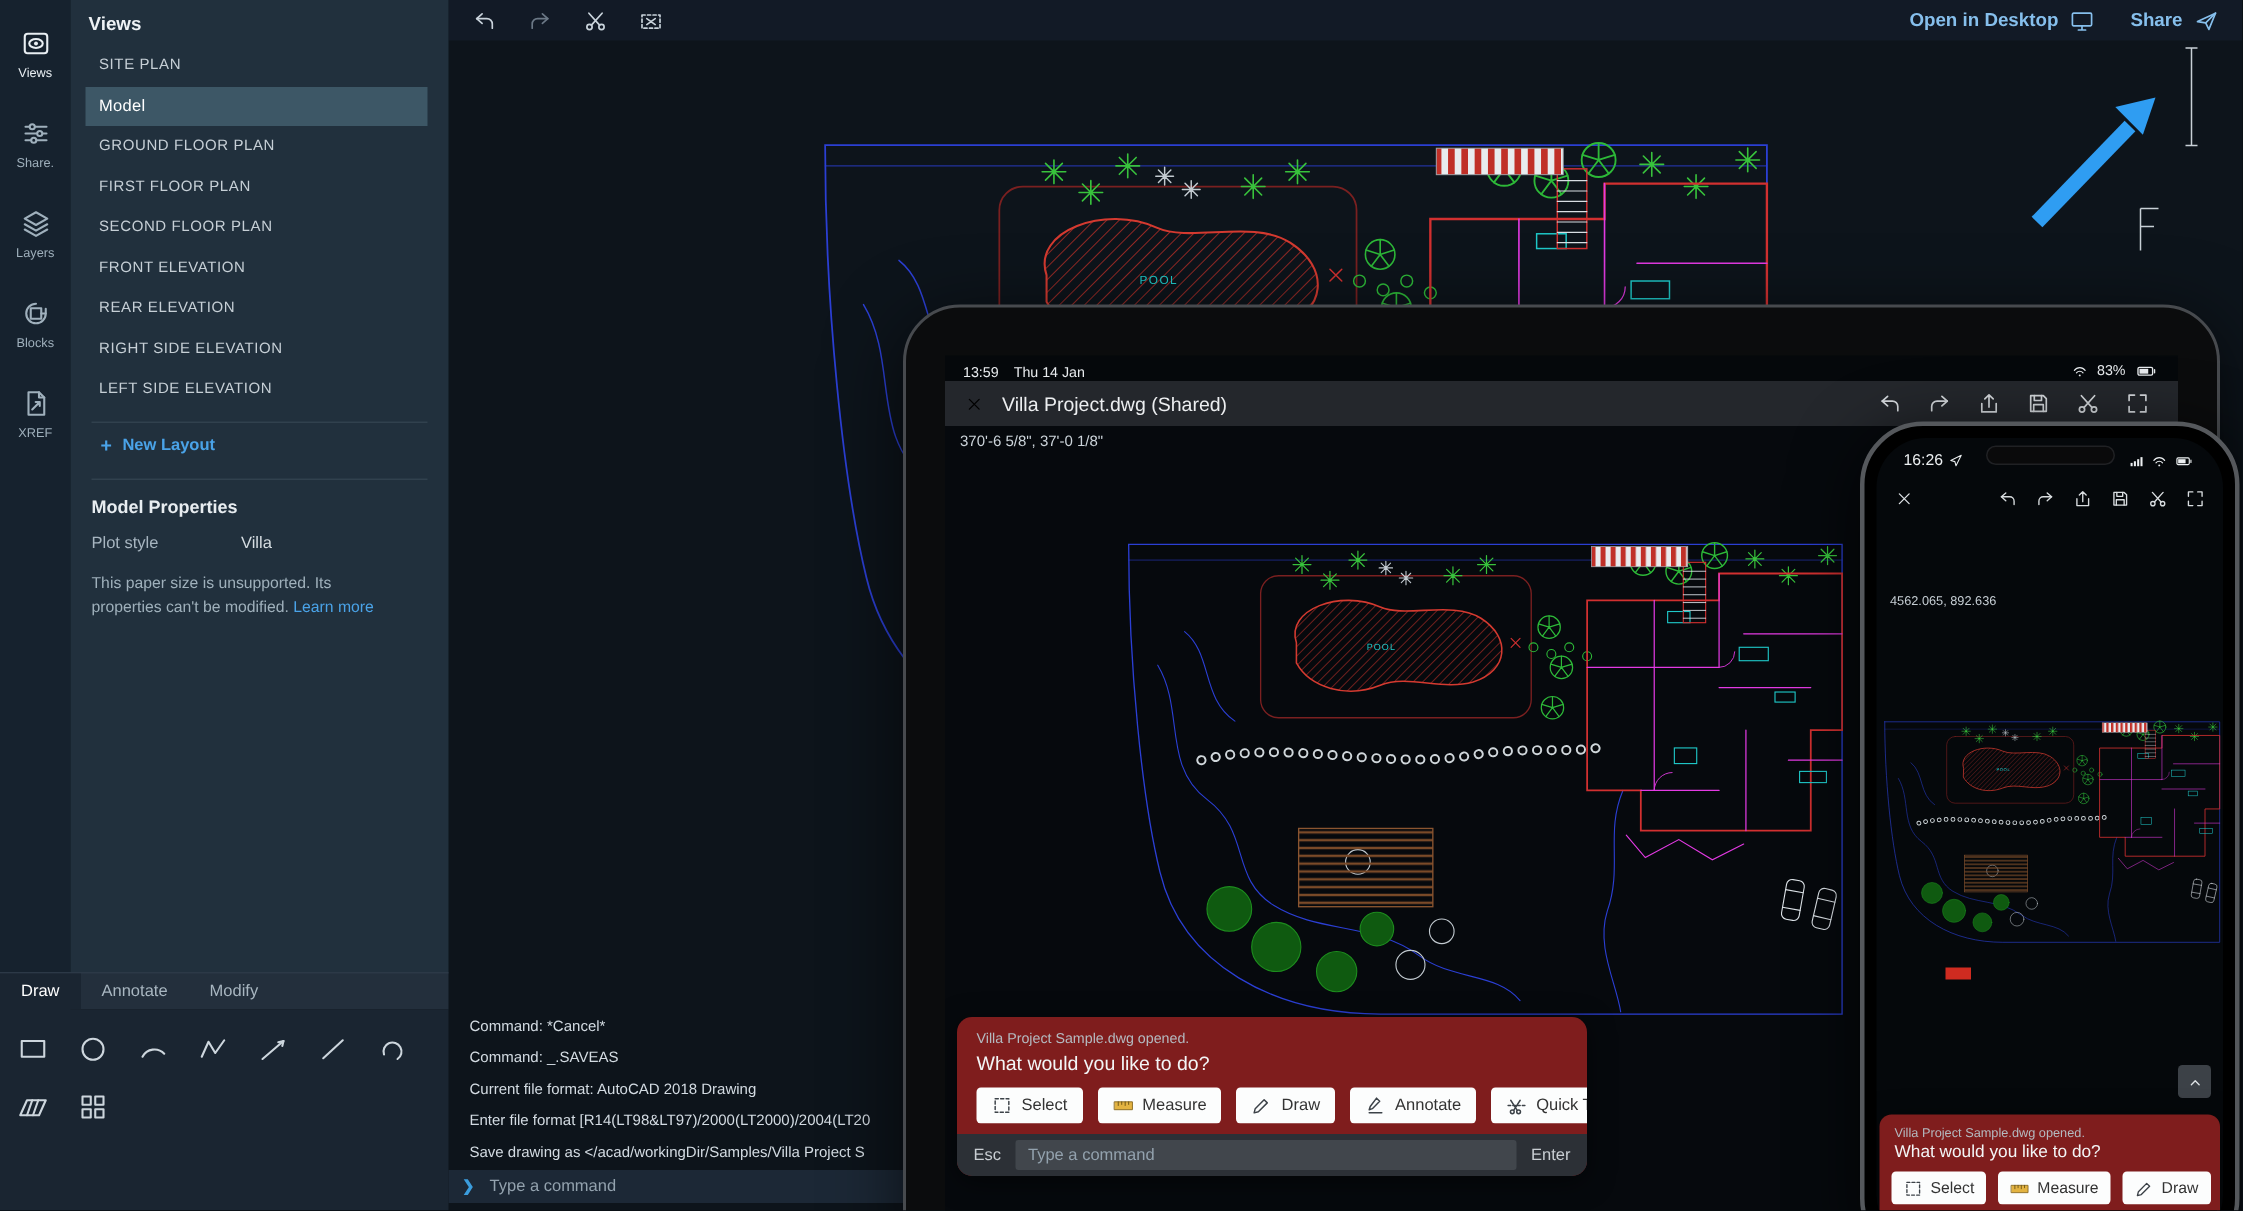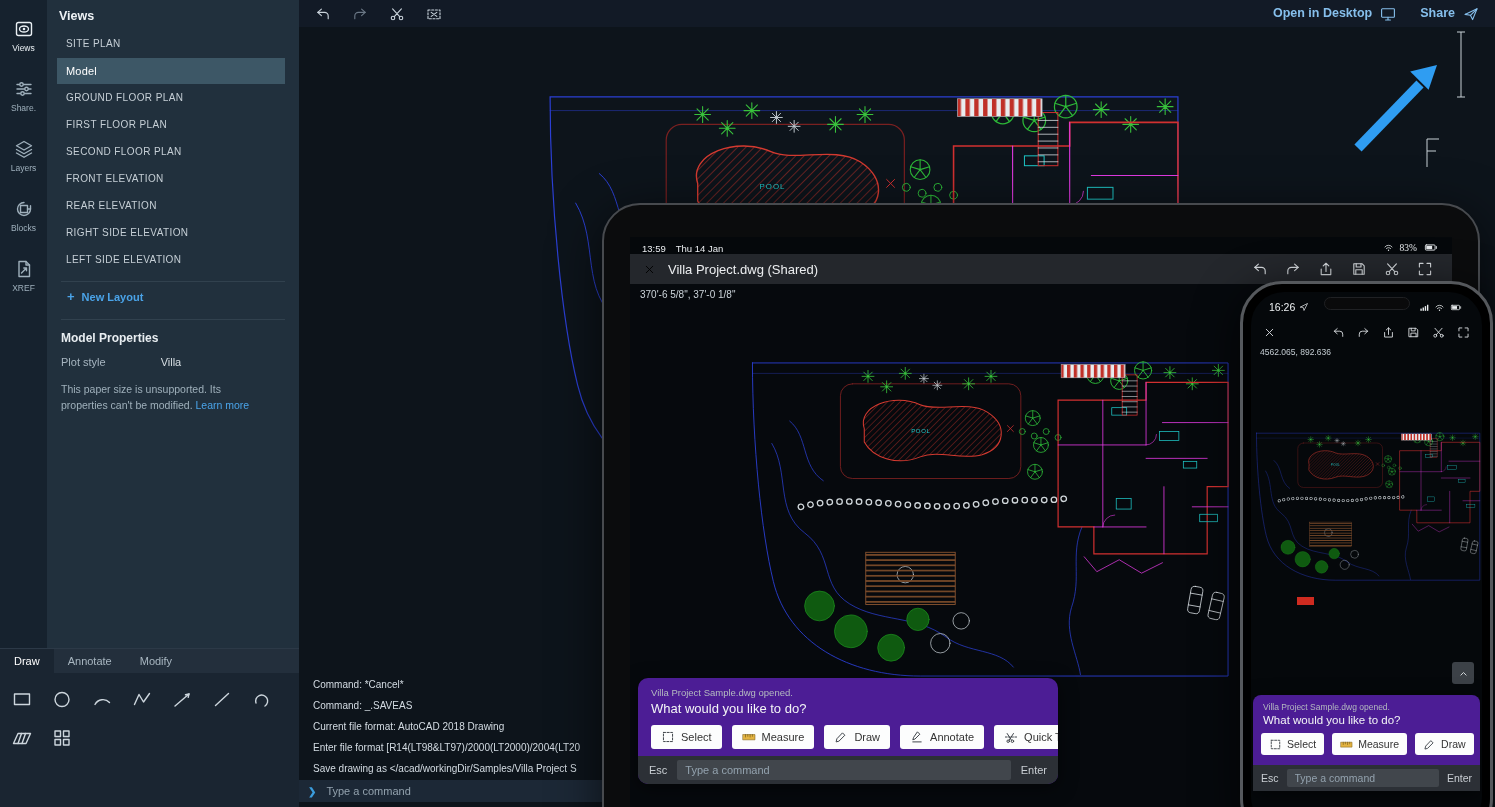--- a/index.html
+++ b/index.html
@@ -74,30 +74,30 @@
   .arrow-svg{position:absolute;left:1340px;top:48px;width:112px;height:112px;z-index:2;}
 
   
   .tablet{position:absolute;left:602px;top:203px;width:878px;height:650px;background:#0b0c0d;
           border:2px solid #474a4e;border-radius:38px;z-index:3;padding:32px 26px;
           box-shadow:0 12px 50px rgba(0,0,0,.65);}
   .t-screen{width:100%;height:100%;background:#05080b;position:relative;overflow:hidden;
             display:flex;flex-direction:column;}
   .t-status{height:17px;display:flex;justify-content:space-between;align-items:flex-end;
             padding:2px 12px 0;color:#e8ebee;font-size:9.5px;}
-  .t-status-left{display:flex;gap:10px;} .t-status-right{display:flex;gap:6px;align-items:center;font-family:Liberation Serif, serif;}
+  .t-status-left{display:flex;gap:10px;} .t-status-right{display:flex;gap:6px;align-items:center;}
   .t-titlebar{height:30px;background:#24272c;display:flex;align-items:center;padding:0 13px;gap:12px;}
   .t-title{font-size:13px;color:#eceef0;}
   .t-bar-icons{margin-left:auto;display:flex;gap:17px;color:#d6dade;margin-right:6px;align-items:center;}
   .t-canvas{flex:1;position:relative;background:#06090d;}
   .t-coords{position:absolute;left:10px;top:5px;font-size:10px;color:#ccd4da;}
   .t-villa{position:absolute;left:115px;top:70px;width:492px;height:328px;}
 
   
-  .toast{position:absolute;background:#4c1d95;border-radius:10px;overflow:hidden;
+  .toast{position:absolute;background:#7f1d1d;border-radius:10px;overflow:hidden;
          display:flex;flex-direction:column;box-shadow:0 4px 18px rgba(0,0,0,.5);}
   .t-toast{left:8px;top:394px;width:420px;height:106px;}
   .toast-line1{font-size:9.5px;color:#b4bac0;padding:9px 13px 0;}
   .toast-line2{font-size:13px;color:#f3f5f6;padding:3px 13px 0;}
   .toast-buttons{display:flex;gap:10px;padding:9px 13px 0;overflow:hidden;white-space:nowrap;flex:none;}
   .toast-btn{background:#fcfdfd;border-radius:3px;height:24px;display:inline-flex;align-items:center;
              gap:6px;padding:0 10px;font-size:11px;color:#333;cursor:pointer;flex:none;}
   .toast-btn .bic{color:#3c4248;}
   .toast-cmdbar{margin-top:auto;height:28px;background:#2c3036;display:flex;align-items:center;
                 gap:10px;padding:0 11px;}
@@ -112,21 +112,21 @@
   .p-screen{width:100%;height:100%;background:#05080b;border-radius:33px;position:relative;
             overflow:hidden;display:flex;flex-direction:column;}
   .p-notch{position:absolute;left:50%;transform:translateX(-50%);top:5px;width:86px;height:13px;
            background:#0a0a0b;border:1px solid #202124;border-radius:7px;z-index:2;}
   .p-status{display:flex;justify-content:space-between;padding:8px 18px 0;color:#eceff1;
             font-size:10.5px;align-items:center;height:22px;}
   .p-status-left{display:flex;gap:4px;align-items:center;}
   .p-status-right{display:flex;gap:4px;align-items:center;}
   .p-toolbar{display:flex;align-items:center;padding:9px 12px 0;gap:12px;color:#d9dde0;height:27px;}
   .p-bar-icons{margin-left:auto;display:flex;gap:12px;align-items:center;}
-  .p-coords{font-size:8.5px;color:#c4ccd2;padding:6px 9px 0;height:16px;}
+  .p-coords{font-size:8.5px;color:#c4ccd2;padding:6px 9px 0;height:16px;margin-top:48px;}
   .p-canvas{position:relative;flex:1;}
   .p-villa{position:absolute;left:2px;top:72px;width:231px;height:154px;}
   .p-redrect{position:absolute;left:46px;top:240px;width:17px;height:8px;background:#cf2b20;}
   .p-chev{position:absolute;right:8px;top:305px;width:22px;height:22px;background:#3c4147;
           border-radius:3px;color:#dfe3e6;display:flex;align-items:center;justify-content:center;cursor:pointer;}
   .p-toast{left:2px;right:2px;top:338px;height:96px;border-radius:8px 8px 0 0;position:absolute;}
   .p-toast .toast-line1{font-size:8.5px;padding:7px 10px 0;}
   .p-toast .toast-line2{font-size:11.5px;padding:2px 10px 0;}
   .p-toast .toast-buttons{gap:8px;padding:7px 8px 0;}
   .p-toast .toast-btn{height:22px;font-size:10.5px;padding:0 8px;gap:5px;}

